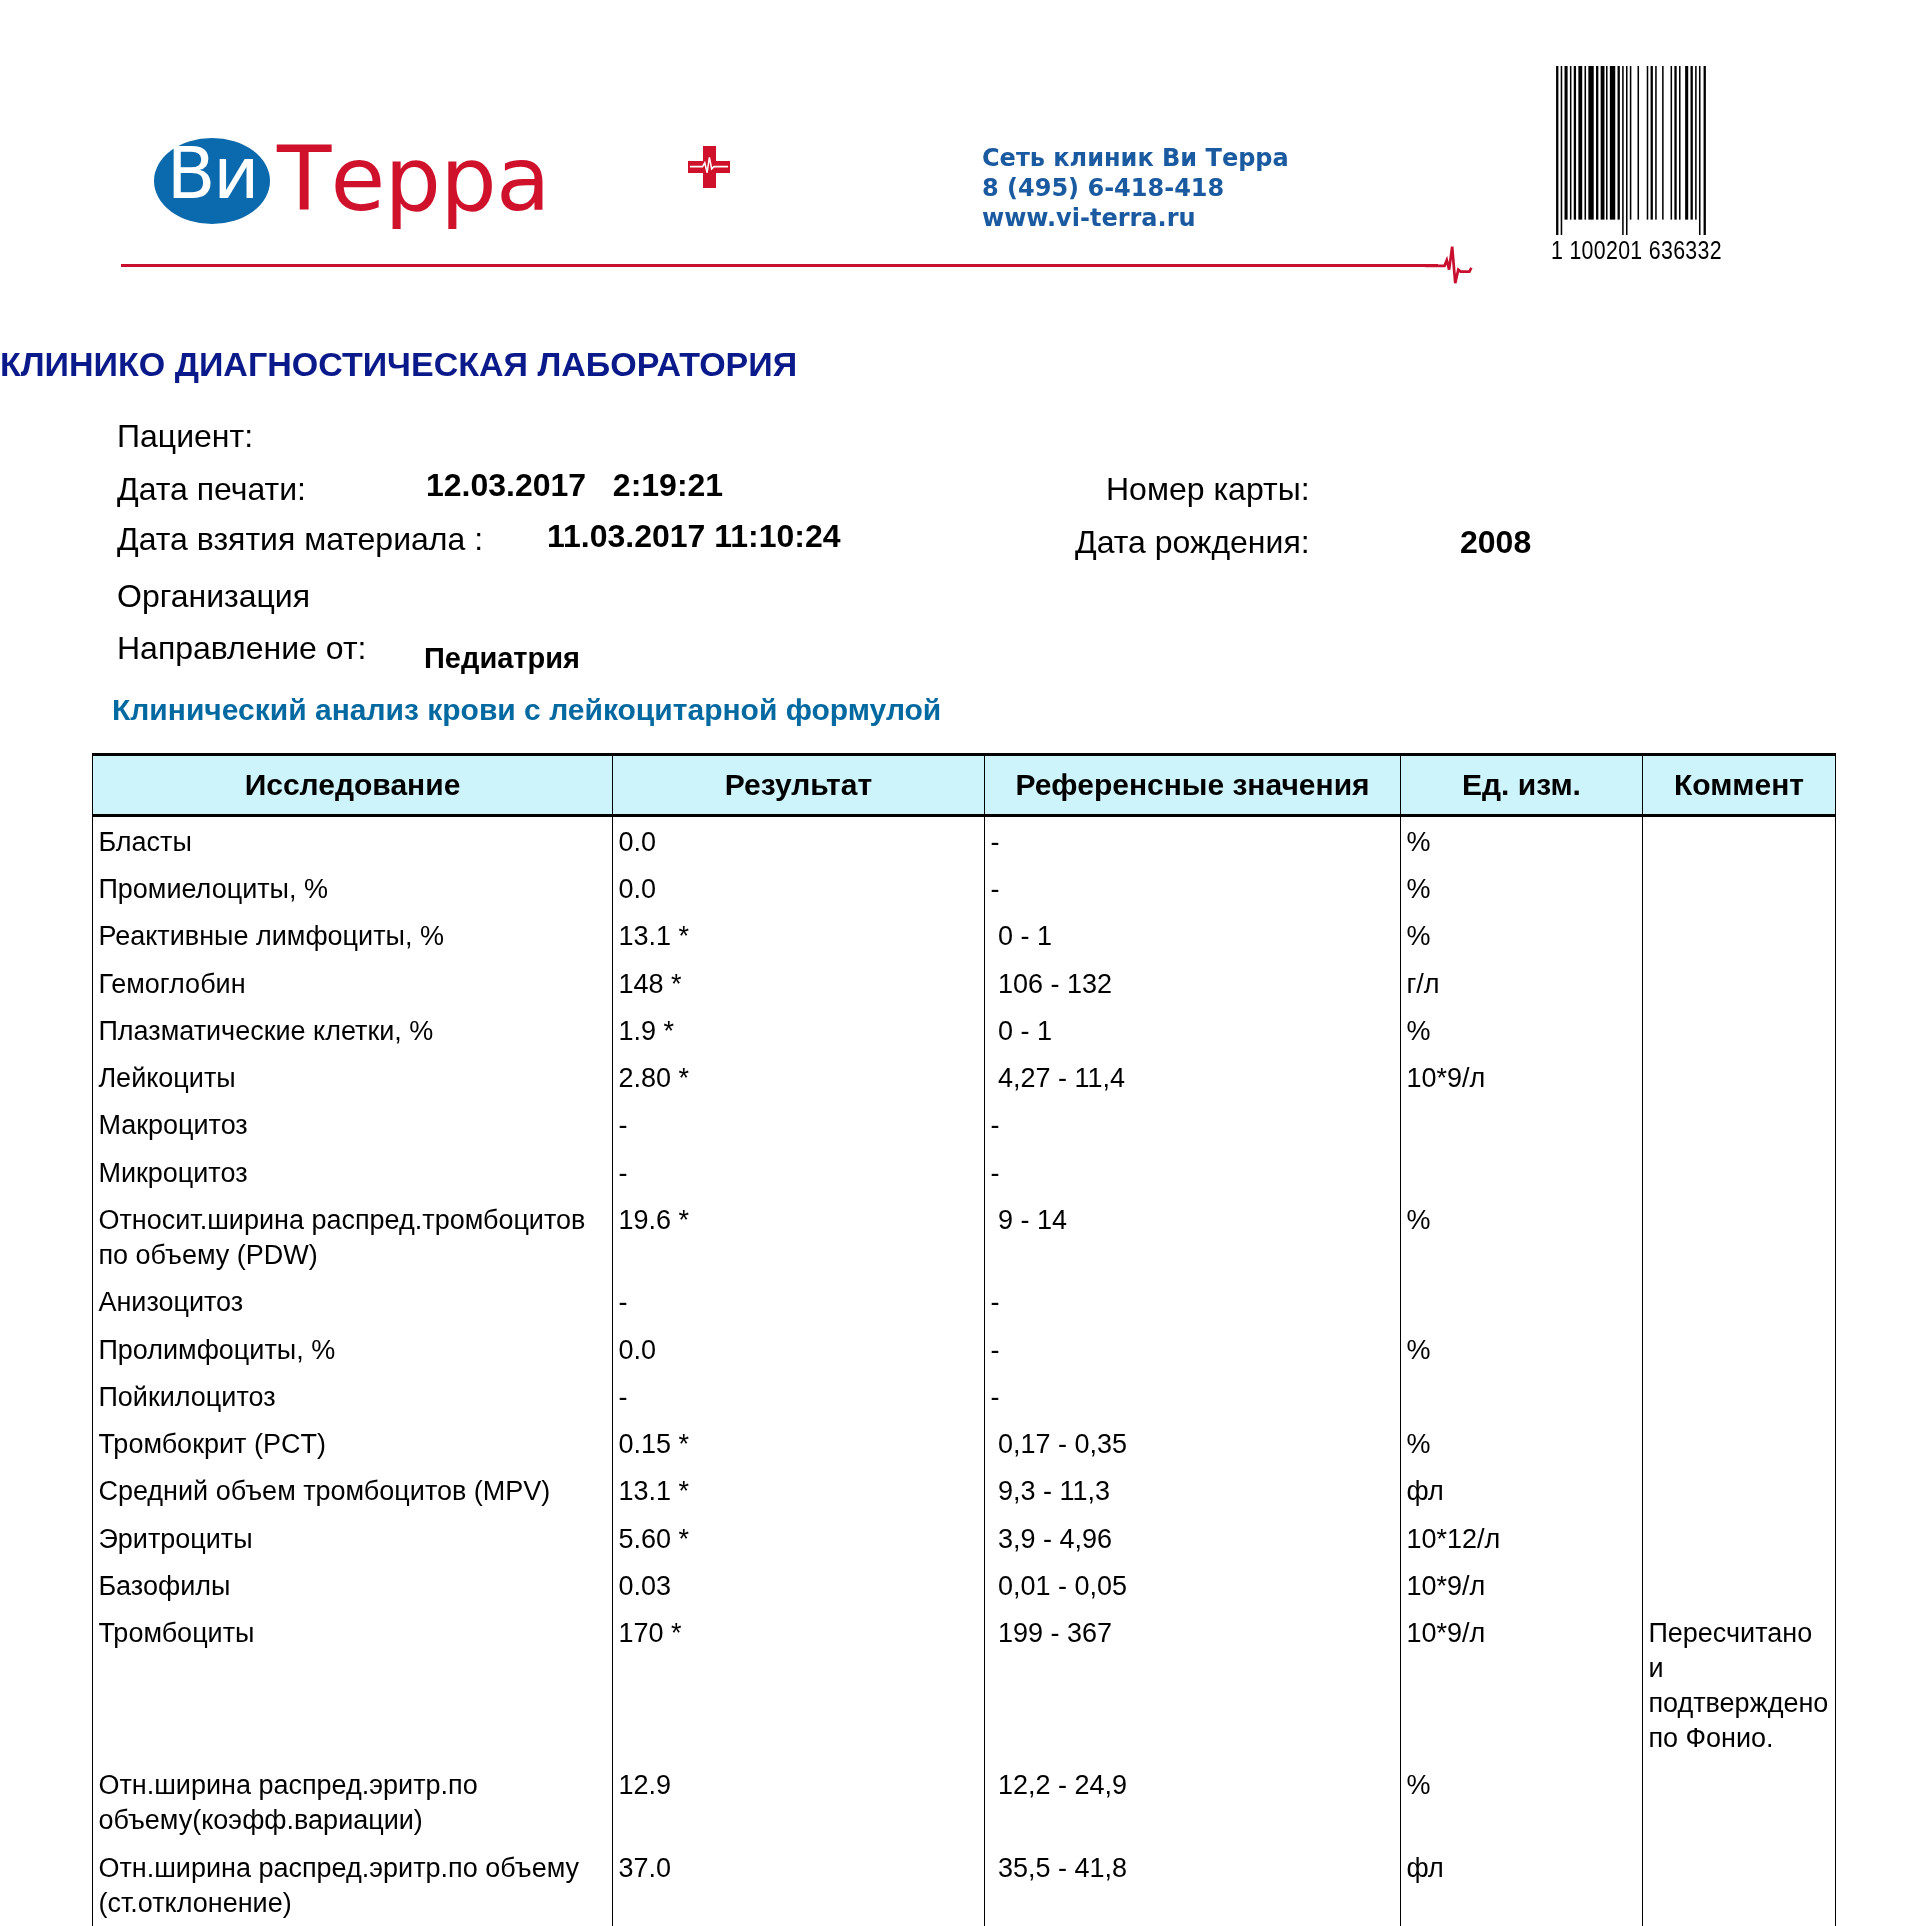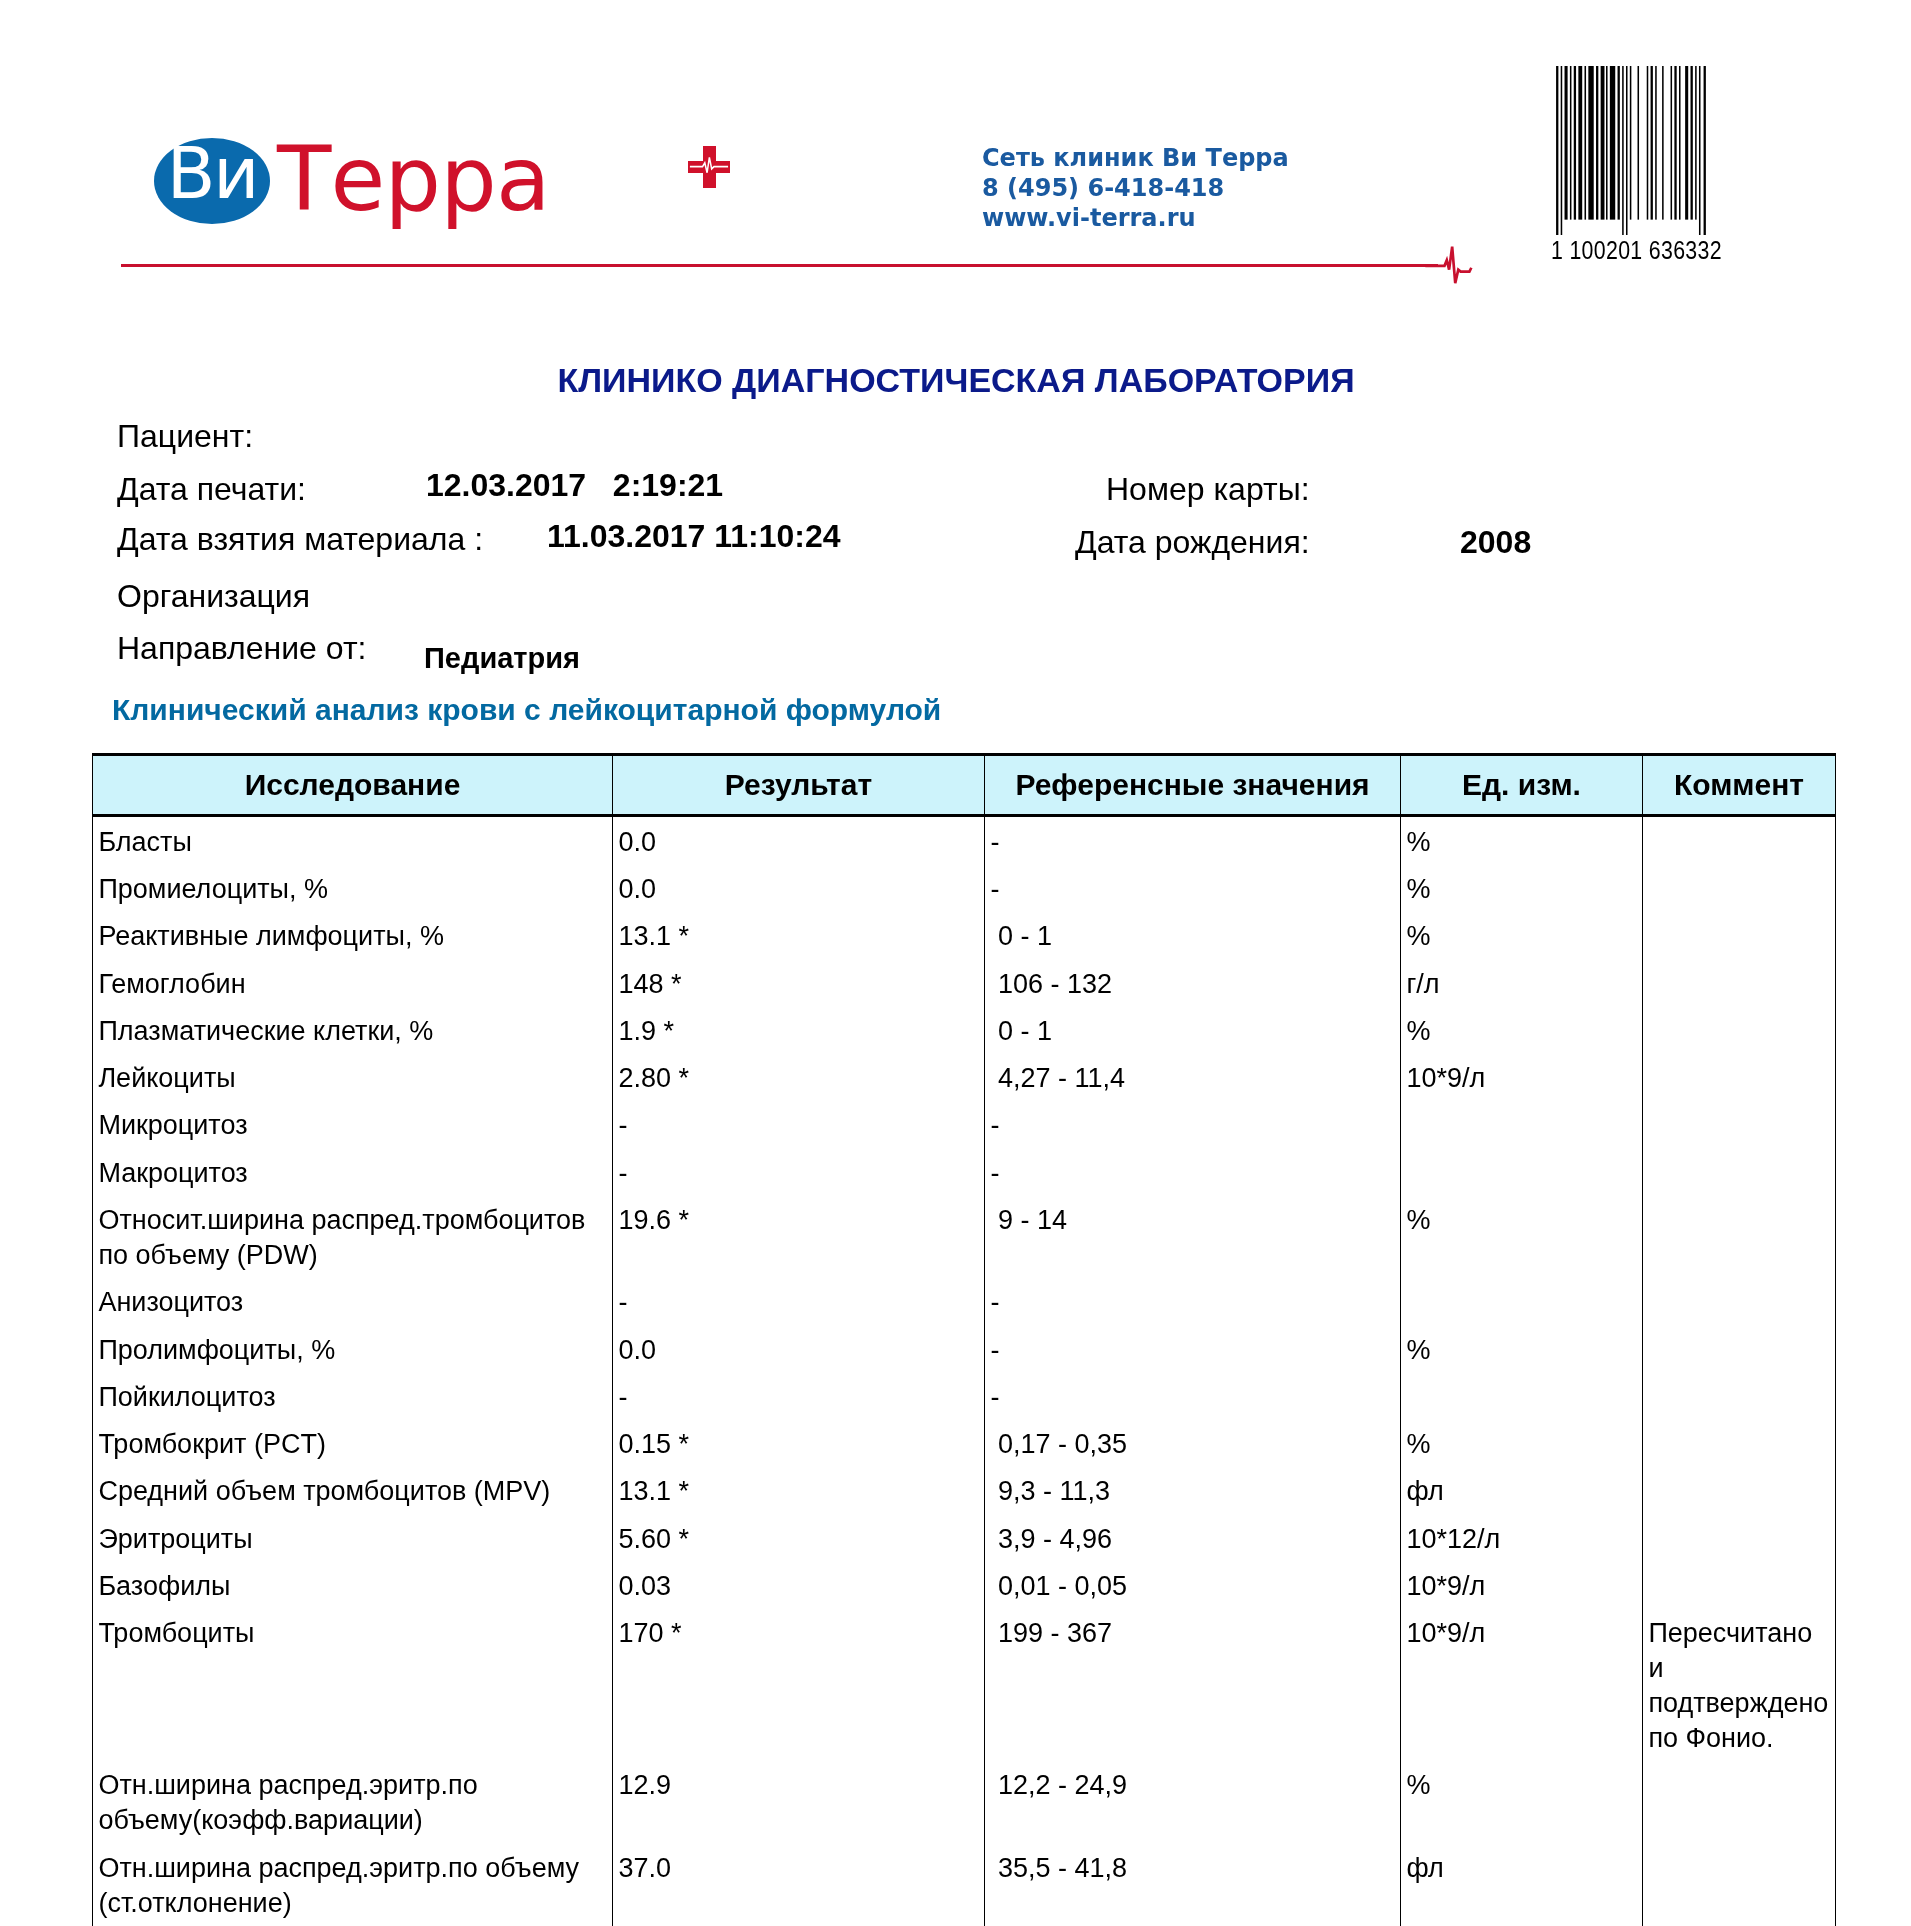--- a/index.html
+++ b/index.html
@@ -16,21 +16,21 @@
   .header-line { position: absolute; left: 121px; top: 264px; width: 1317px; height: 3.1px; background: #c8102e; }
   .header-pulse { position: absolute; left: 1425px; top: 239px; width: 62px; height: 46px; }
 
   .contact { position: absolute; left: 982px; top: 143px; color: #1a5aa0; font-family: "DejaVu Sans", sans-serif; font-weight: bold; font-size: 24px; line-height: 30px; }
   .contact div { white-space: nowrap; }
 
   .barcode { position: absolute; left: 1556px; top: 66px; width: 178px; height: 169px; }
   .barcode-num { position: absolute; left: 1551px; top: 235px; font-size: 26px; font-family: "Liberation Sans Narrow", "Liberation Sans", sans-serif; letter-spacing: 0.4px; transform: scaleX(0.82); transform-origin: left; white-space: nowrap; }
 
   
-  .lab-title { position: absolute; left: 0; width: 1912px; top: 345px; text-align: center; color: #0b1a8a; font-weight: bold; font-size: 34px; margin-top: 16px; }
+  .lab-title { position: absolute; left: 0; width: 1912px; top: 345px; color: #0b1a8a; font-weight: bold; font-size: 34px; }
   .meta { position: absolute; font-size: 32px; white-space: nowrap; }
   .section-title { position: absolute; left: 112px; top: 693px; color: #0369a1; font-weight: bold; font-size: 30px; white-space: nowrap; }
 
   
   .tbl { position: absolute; left: 92px; top: 753px; width: 1704px; border-collapse: collapse; table-layout: fixed; }
   .tbl th { background: #cdf3fb; font-weight: bold; font-size: 30px; height: 42px; border-top: 3.1px solid #000; border-bottom: 3.1px solid #000; border-left: 1.5px solid #000; border-right: 1.5px solid #000; text-align: center; padding: 8px; white-space: nowrap; }
   .tbl td { font-size: 27px; line-height: 35px; vertical-align: top; padding: 7.7px 4.6px 4.6px 5.4px; border-left: 1.5px solid #000; border-right: 1.5px solid #000; }
   .tbl col.c1 { width: 520px; }
   .tbl col.c2 { width: 372px; }
   .tbl col.c3 { width: 416px; }
@@ -173,28 +173,28 @@
         <td></td>
       </tr>
       <tr>
         <td>Лейкоциты</td>
         <td>2.80 *</td>
         <td style="white-space: pre;"> 4,27 - 11,4</td>
         <td>10*9/л</td>
         <td></td>
       </tr>
       <tr>
+        <td>Макроцитоз</td>
+        <td>-</td>
+        <td style="white-space: pre;">-</td>
+        <td></td>
+        <td></td>
+      </tr>
+      <tr>
         <td>Микроцитоз</td>
-        <td>-</td>
-        <td style="white-space: pre;">-</td>
-        <td></td>
-        <td></td>
-      </tr>
-      <tr>
-        <td>Макроцитоз</td>
         <td>-</td>
         <td style="white-space: pre;">-</td>
         <td></td>
         <td></td>
       </tr>
       <tr>
         <td>Относит.ширина распред.тромбоцитов по объему (PDW)</td>
         <td>19.6 *</td>
         <td style="white-space: pre;"> 9 - 14</td>
         <td>%</td>

